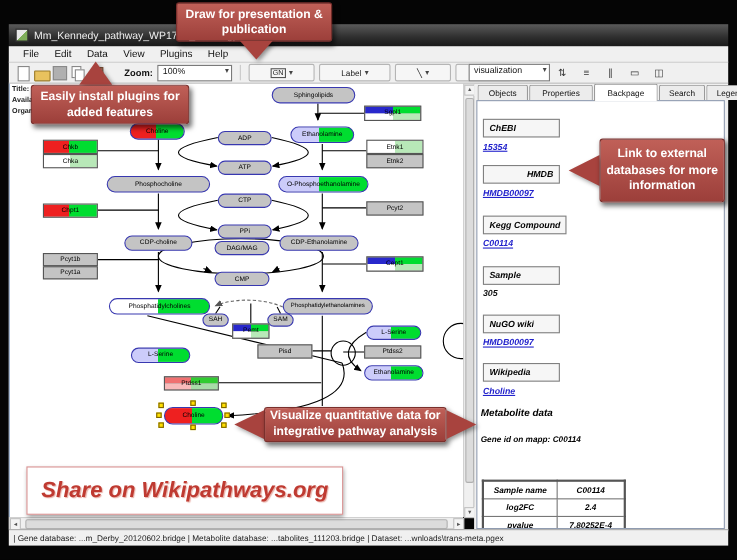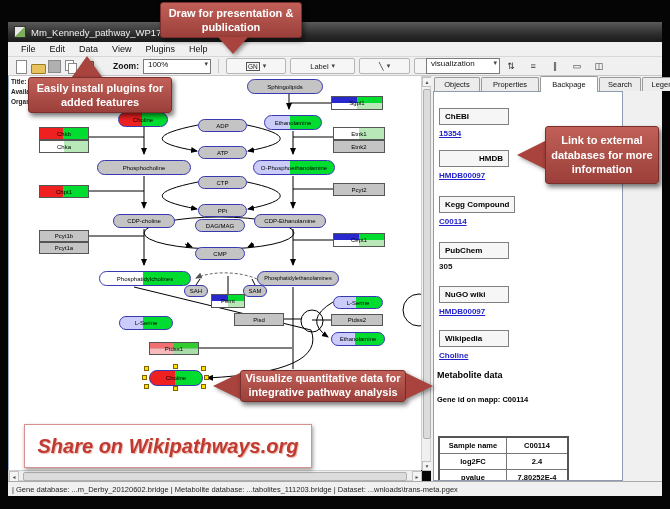--- a/index.html
+++ b/index.html
@@ -37,21 +37,21 @@
   .g-ptdss1{background-image:linear-gradient(90deg,#f07070 50%,#30cc30 50%),linear-gradient(90deg,#f8baba 50%,#a8dca8 50%);background-size:100% 50%,100% 50%;background-position:top,bottom;background-repeat:no-repeat;}
   .hd{position:absolute;width:5px;height:5px;background:#ffe000;border:1px solid #7e6400;box-sizing:border-box;z-index:3;}
   
   .sb{background:#f0f0f0;border:1px solid #d0d0d0;box-sizing:border-box;}
   .sb-btn{position:absolute;background:#f4f4f4;border:1px solid #c0c0c0;color:#555;font-size:5px;display:flex;align-items:center;justify-content:center;box-sizing:border-box;}
   .sb-thumb{position:absolute;background:#dcdcdc;border:1px solid #b0b0b0;border-radius:2px;box-sizing:border-box;}
   
   #panel{left:431px;top:76px;width:231px;height:407px;background:#f0f0f0;box-sizing:border-box;}
   .tab{position:absolute;top:1px;height:14px;background:#ececec;border:1px solid #9a9a9a;border-bottom:none;border-radius:2px 2px 0 0;font-size:7.5px;color:#111;display:flex;align-items:center;justify-content:center;box-sizing:border-box;}
   .tab.active{background:#fff;height:16px;top:0;z-index:2;}
-  #panel-content{position:absolute;left:2px;top:15px;width:190px;height:390px;background:#fff;border:1px solid #8f9bb0;box-sizing:border-box;overflow:hidden;}
+  #panel-content{position:absolute;left:2px;top:15px;width:226px;height:390px;background:#fff;border:1px solid #8f9bb0;box-sizing:border-box;overflow:hidden;font-style:italic;}
   .bp-header{position:absolute;left:5px;border:1px solid #808080;background:#f6f6f6;font-size:8px;font-weight:bold;color:#000;padding:3px 5px;min-width:70px;box-sizing:border-box;}
   .bp-link{position:absolute;left:5px;font-size:8px;font-weight:bold;color:#2222cc;text-decoration:underline;}
   .bp-plain{position:absolute;left:5px;font-size:8px;font-weight:bold;color:#111;}
   .bp-big{position:absolute;left:3px;font-size:9px;font-weight:bold;color:#000;}
   .bp-small{position:absolute;left:3px;font-size:7.5px;font-weight:bold;color:#000;}
   #bp-table{position:absolute;left:4px;top:316px;border:2px solid #555;border-collapse:collapse;background:#fff;margin-top:28px;}
   #bp-table td{border:1px solid #777;font-size:7.5px;font-weight:bold;color:#000;text-align:center;padding:3px 4px;}
   #bp-table td:first-child{width:58px;}
   #bp-table td:last-child{width:52px;}
   
@@ -255,21 +255,21 @@
     <div id="panel-content">
       <div class="bp-header" style="top:16px;">ChEBI</div>
       <a class="bp-link" style="top:37px;">15354</a>
 
       <div class="bp-header" style="top:58px;text-align:right;">HMDB</div>
       <a class="bp-link" style="top:79px;">HMDB00097</a>
 
       <div class="bp-header" style="top:104px;">Kegg Compound</div>
       <a class="bp-link" style="top:125px;">C00114</a>
 
-      <div class="bp-header" style="top:150px;">PubChem</div>
+      <div class="bp-header" style="top:150px;">Sample</div>
       <span class="bp-plain" style="top:170px;">305</span>
 
       <div class="bp-header" style="top:194px;">NuGO wiki</div>
       <a class="bp-link" style="top:215px;">HMDB00097</a>
 
       <div class="bp-header" style="top:238px;">Wikipedia</div>
       <a class="bp-link" style="top:259px;">Choline</a>
 
       <div class="bp-big" style="top:278px;">Metabolite data</div>
       <div class="bp-small" style="top:303px;">Gene id on mapp: C00114</div>

